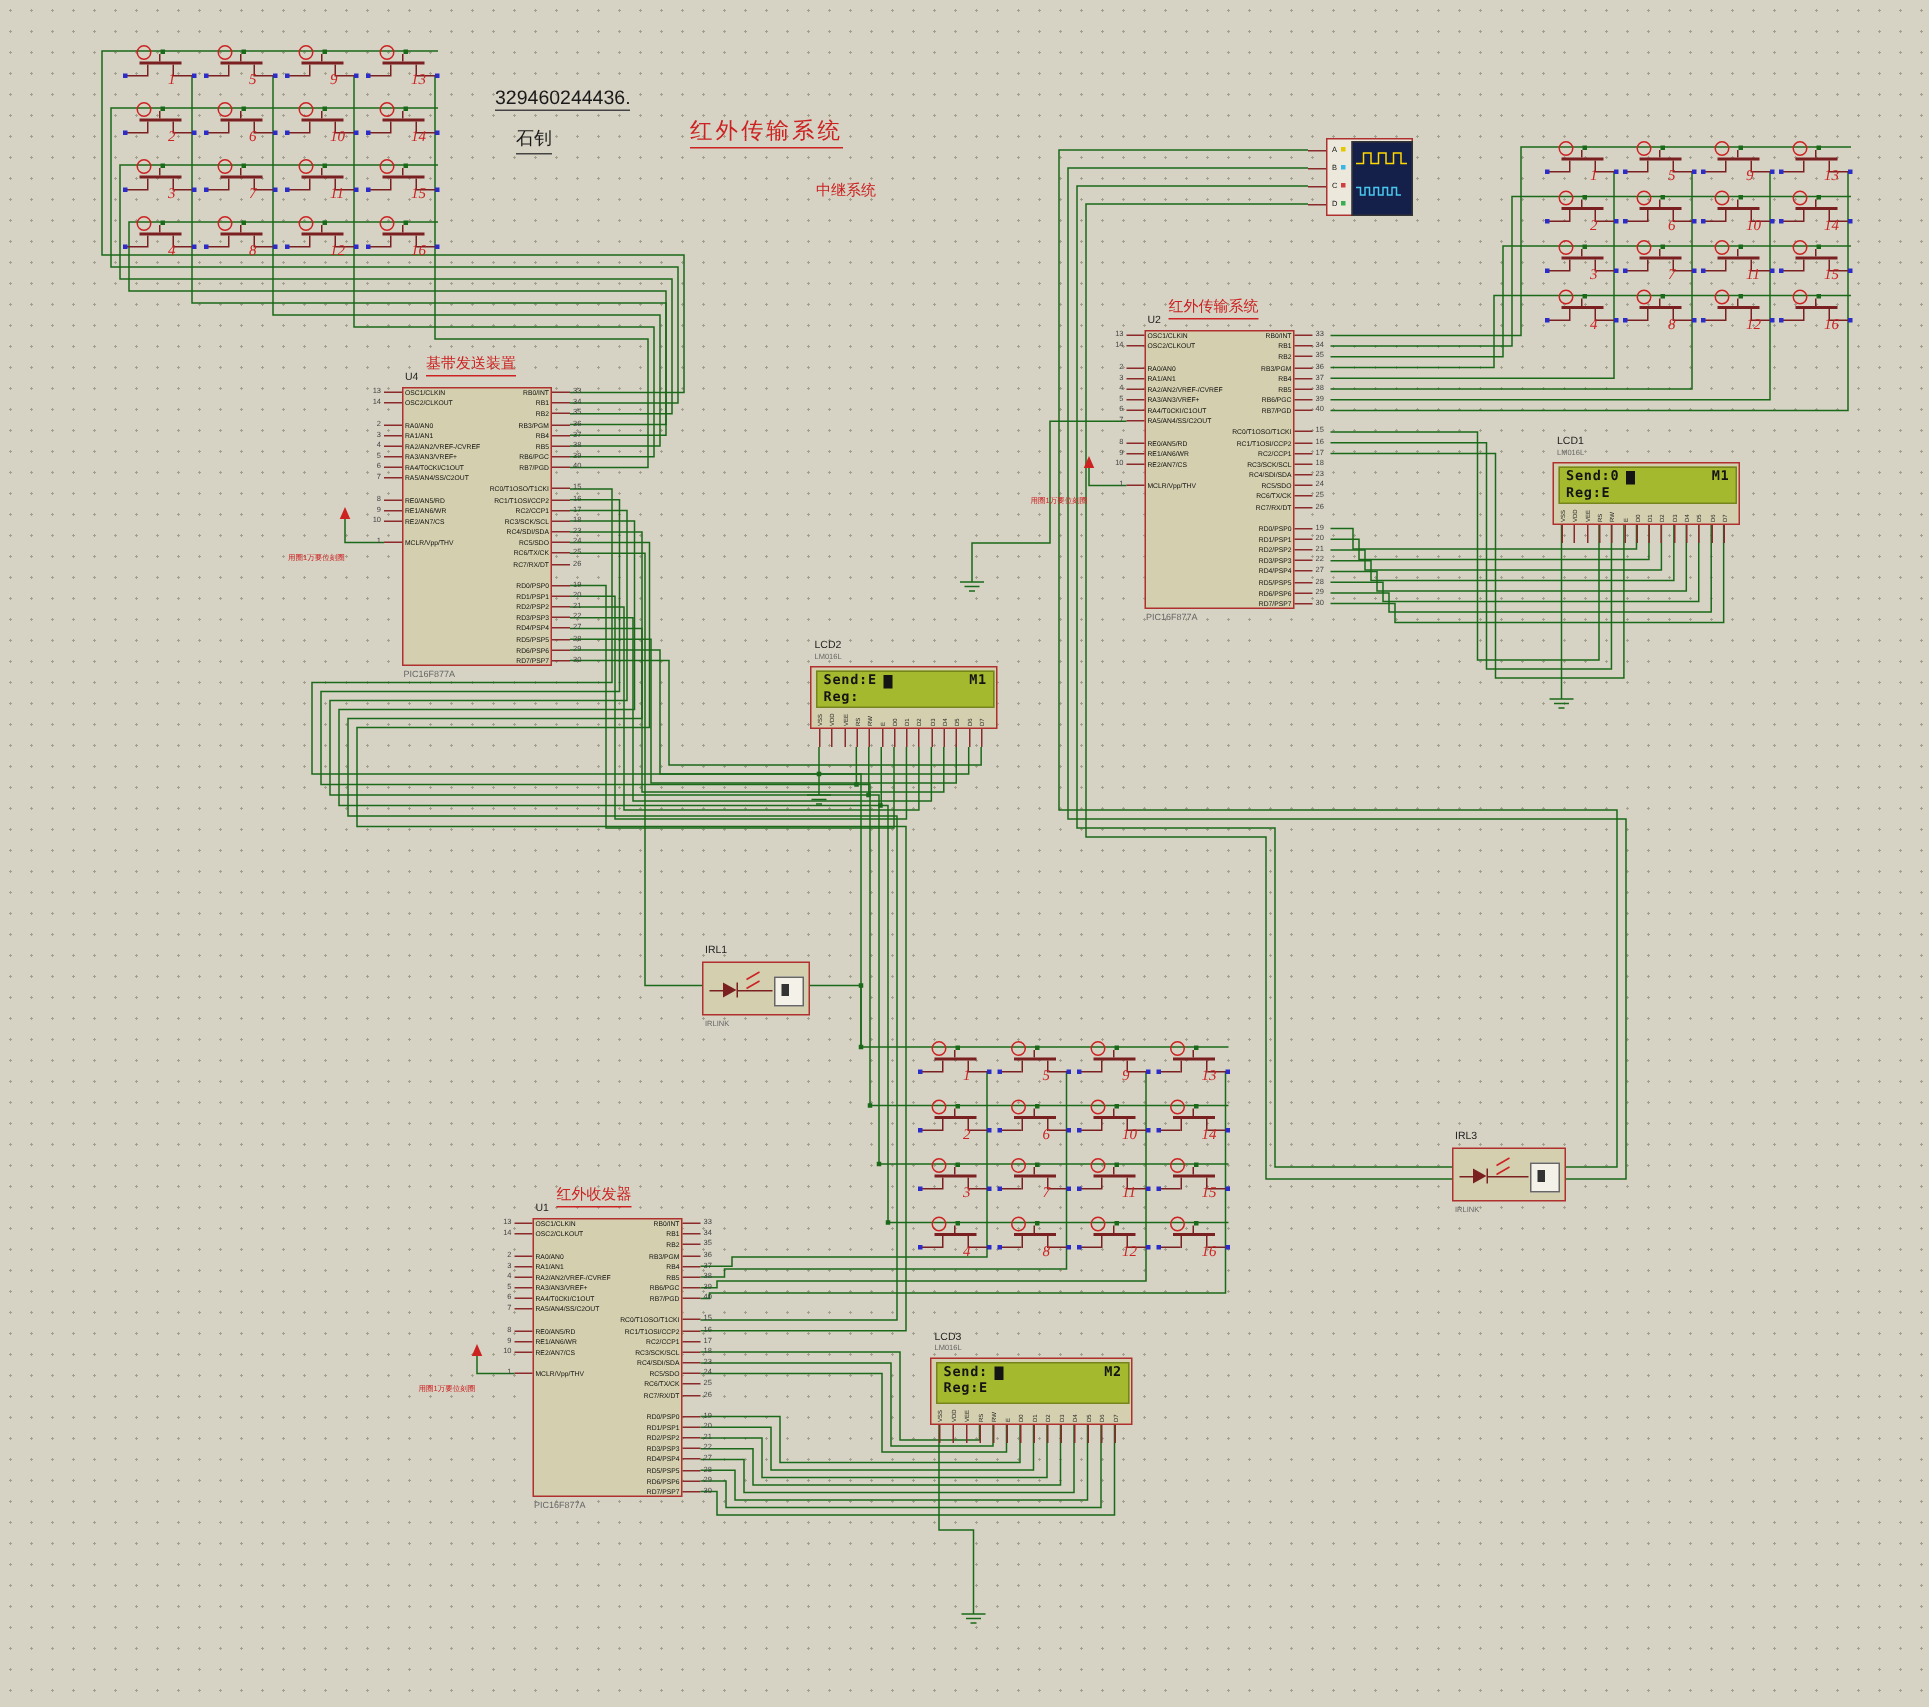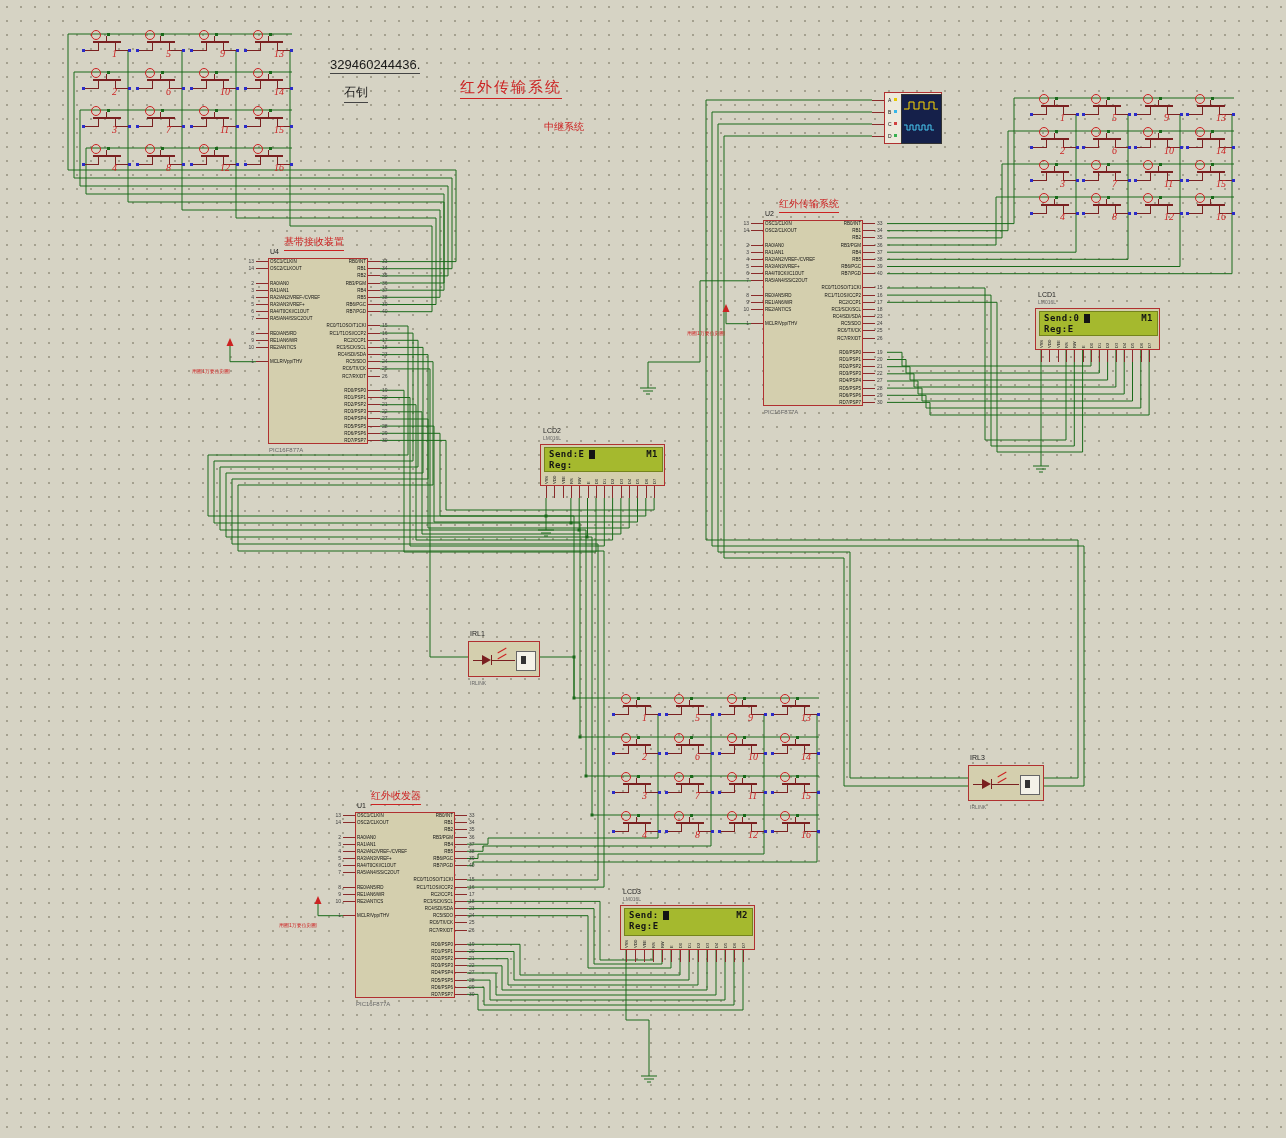--- a/index.html
+++ b/index.html
@@ -144,21 +144,21 @@
       <rect x="569.5" y="521.5" width="3" height="3" fill="#1a6a1a"></rect>
       <rect x="577.5" y="528.5" width="3" height="3" fill="#1a6a1a"></rect>
       <rect x="585.5" y="535.5" width="3" height="3" fill="#1a6a1a"></rect>
     </svg>
   <div class="t-id" style="left:330px;top:57px;">329460244436.</div>
   <div class="t-name" style="left:344px;top:84px;">石钊</div>
   <div class="t-title" style="left:460px;top:78px;">红外传输系统</div>
   <div class="t-sub" style="left:544px;top:120px;">中继系统</div>
 <div class="chip" style="position: absolute; left: 268px; top: 258px; width: 100px; height: 186px;"></div>
     <div class="reflabel" style="position: absolute; left: 270px; top: 248px;">U4</div>
-    <div class="cn-label" style="position: absolute; left: 284px; top: 235px;">基带接收装置</div>
+    <div class="cn-label" style="position: absolute; left: 284px; top: 235px;">基带发送装置</div>
     <div class="partlabel" style="position: absolute; left: 269px; top: 447px;">PIC16F877A</div>
     <div class="note" style="position: absolute; left: 192px; top: 368px;">用圈1万要位刻圈</div>
     <div class="stub" style="position: absolute; left: 256px; top: 261.077px; width: 12px; height: 1px;"></div>
     <div class="pnum" style="position: absolute; left: 241px; top: 258.077px; width: 13px; text-align: right;">13</div>
     <div class="pname" style="position: absolute; left: 270px; top: 258.077px;">OSC1/CLKIN</div>
     <div class="stub" style="position: absolute; left: 256px; top: 268.231px; width: 12px; height: 1px;"></div>
     <div class="pnum" style="position: absolute; left: 241px; top: 265.231px; width: 13px; text-align: right;">14</div>
     <div class="pname" style="position: absolute; left: 270px; top: 265.231px;">OSC2/CLKOUT</div>
     <div class="stub" style="position: absolute; left: 256px; top: 282.538px; width: 12px; height: 1px;"></div>
     <div class="pnum" style="position: absolute; left: 241px; top: 279.538px; width: 13px; text-align: right;">2</div>

